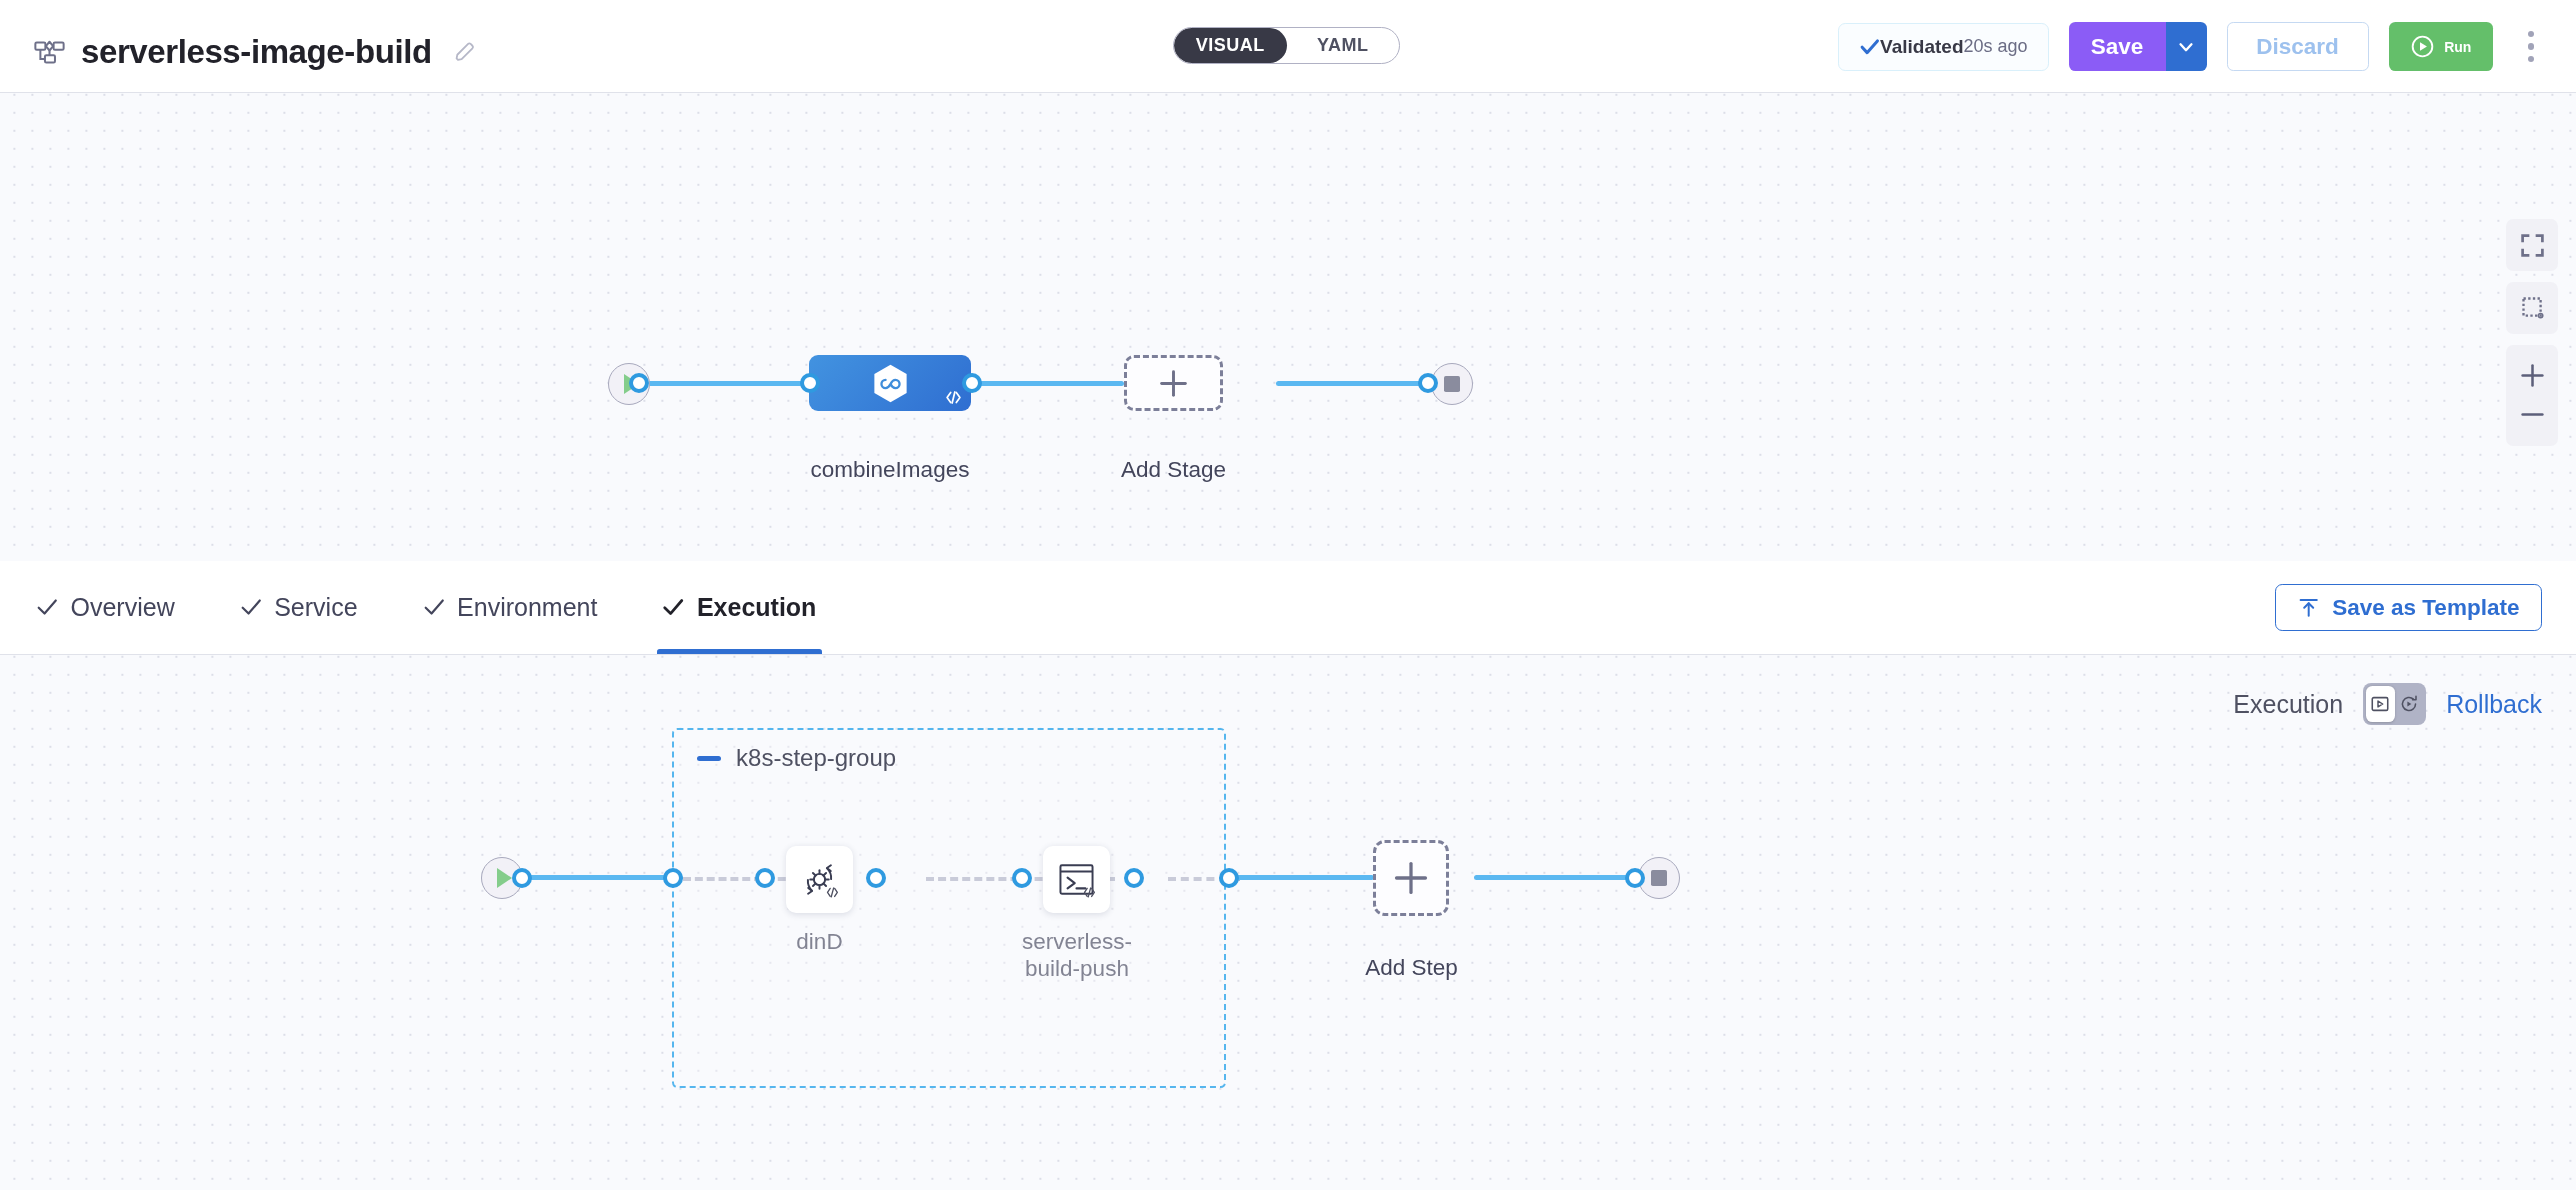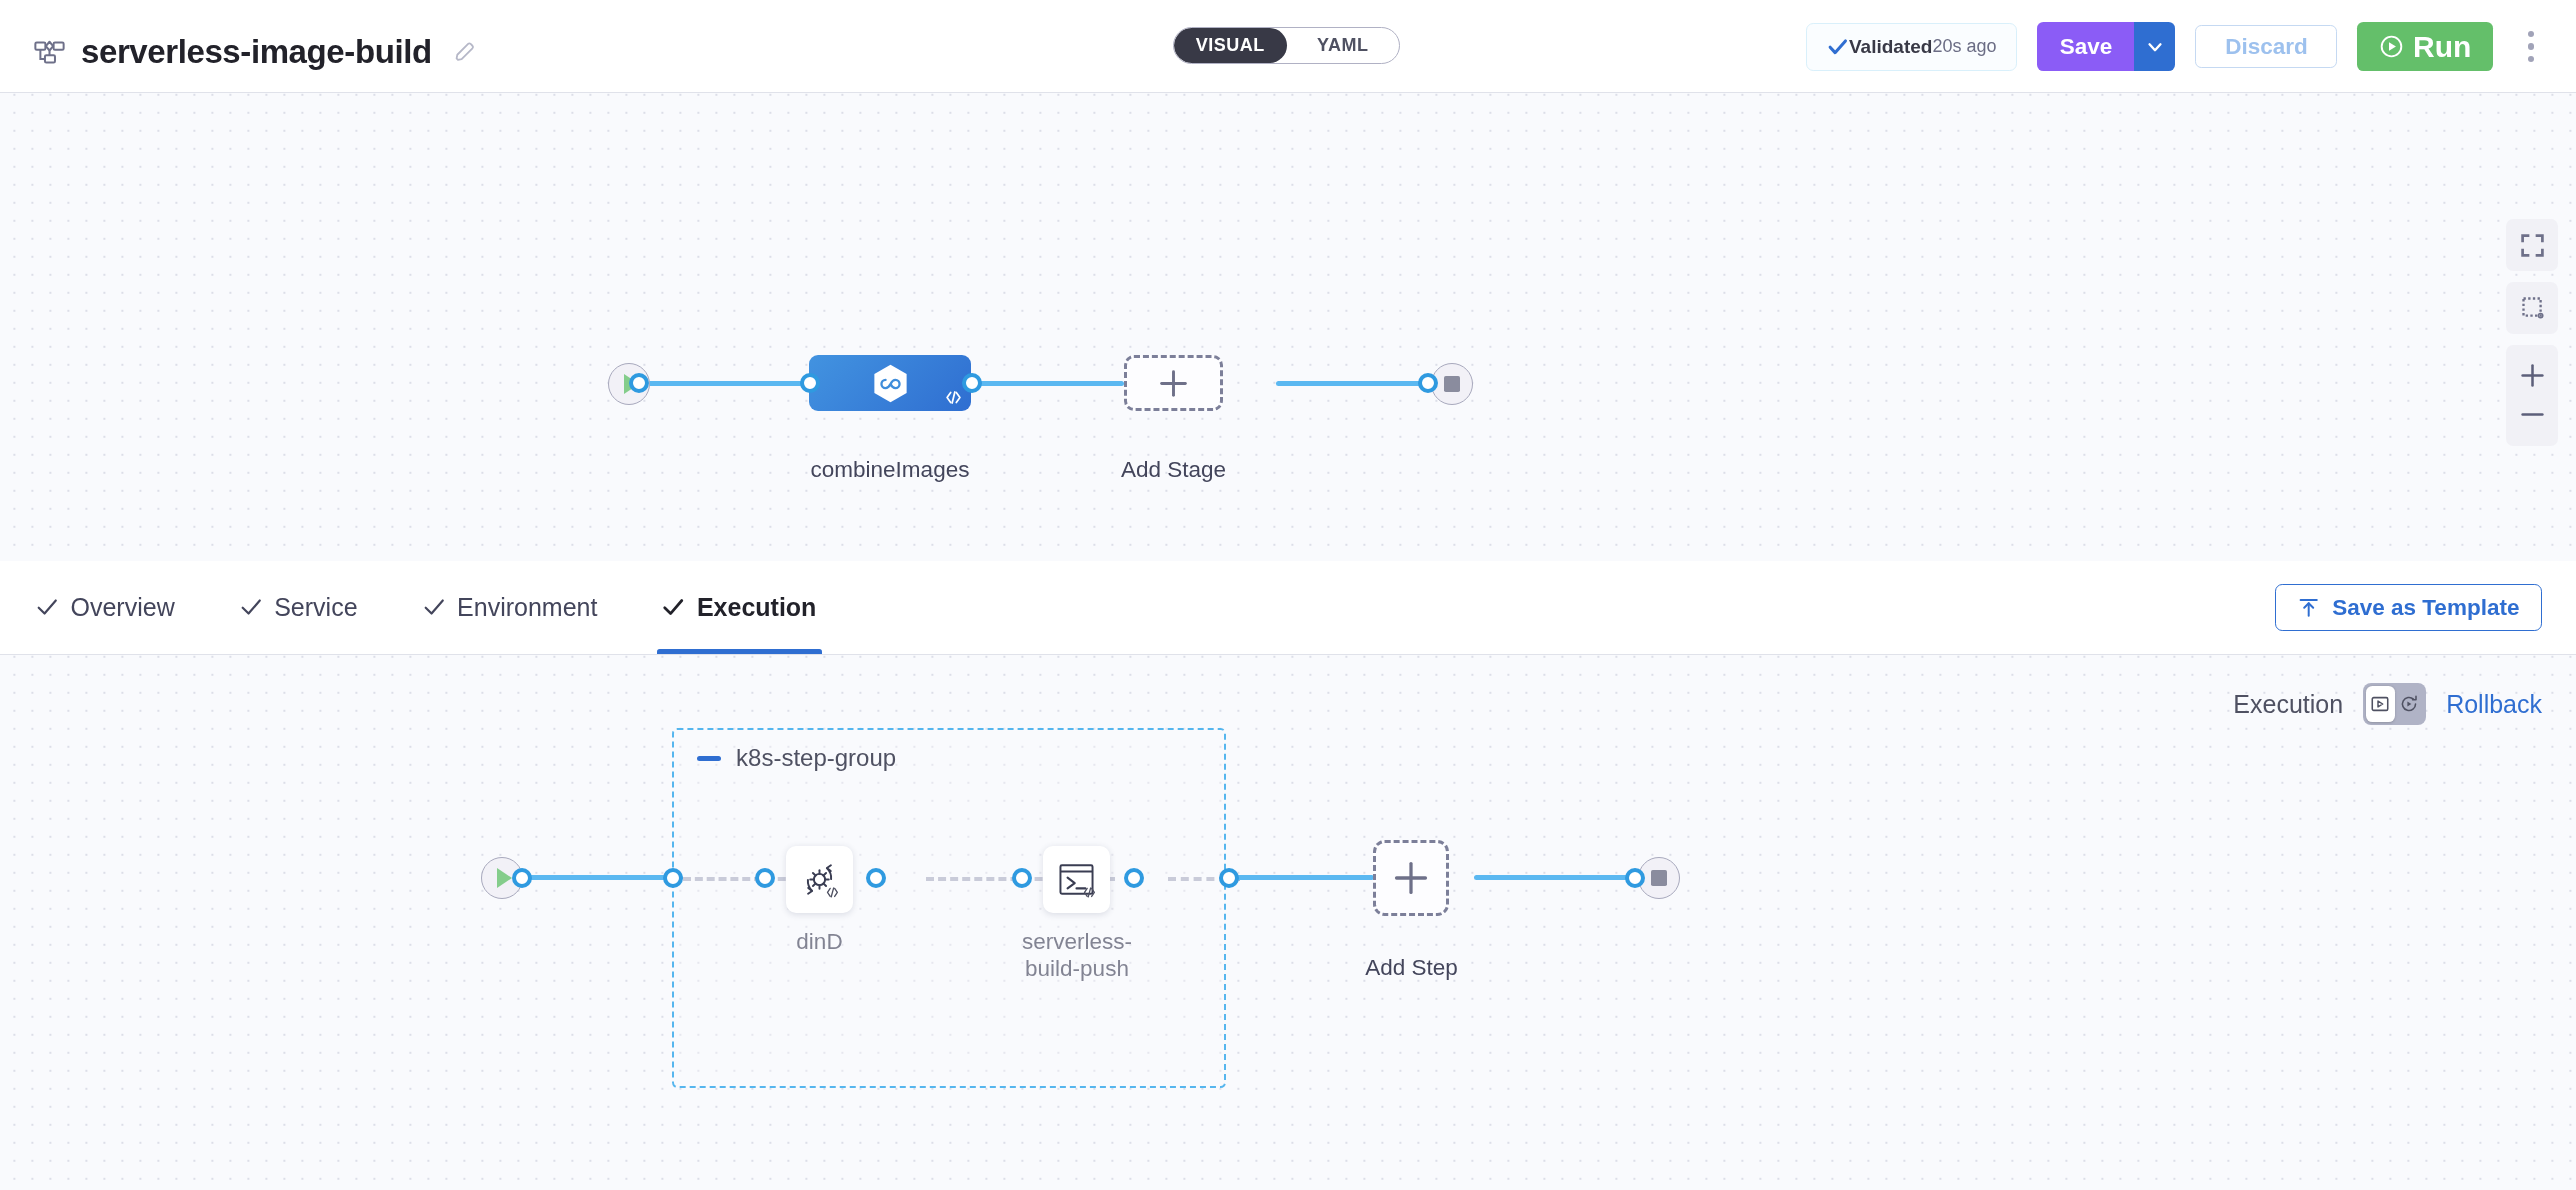--- a/index.html
+++ b/index.html
@@ -60,27 +60,27 @@
     width: 97px; display: flex; align-items: center; justify-content: center;
     cursor: pointer;
   }
   .save-caret {
     background: #2f6ed1; width: 41px; display: flex; align-items: center;
     justify-content: center; cursor: pointer;
   }
   .caret-svg { width: 20px; height: 20px; display: block; }
 
   .discard-btn {
-    height: 43px; width: 142px; border: 0.9px solid #c5d9f2; border-radius: 6.3px;
+    height: 49px; width: 142px; border: 0.9px solid #c5d9f2; border-radius: 6.3px;
     background: #ffffff; color: #9dc1ee; font-size: 22.5px; font-weight: bold;
     display: flex; align-items: center; justify-content: center; cursor: pointer;
   }
   .run-btn {
     height: 49px; padding: 0 21.6px; border-radius: 6.3px; background: #64bf6a;
-    color: #ffffff; font-size: 30px; font-weight: bold; display: flex;
+    color: #ffffff; font-size: 14px; font-weight: bold; display: flex;
     align-items: center; justify-content: center; gap: 9px; cursor: pointer;
   }
   .run-play { width: 25px; height: 25px; display: block; }
   .kebab { width: 36px; height: 49px; display: flex; flex-direction: column;
     align-items: center; justify-content: center; gap: 6.3px; cursor: pointer; }
   .kebab i { width: 6.3px; height: 6.3px; border-radius: 50%; background: #a1a3b8; display: block; }
 
   
   .canvas {
     position: absolute; left: 0;

